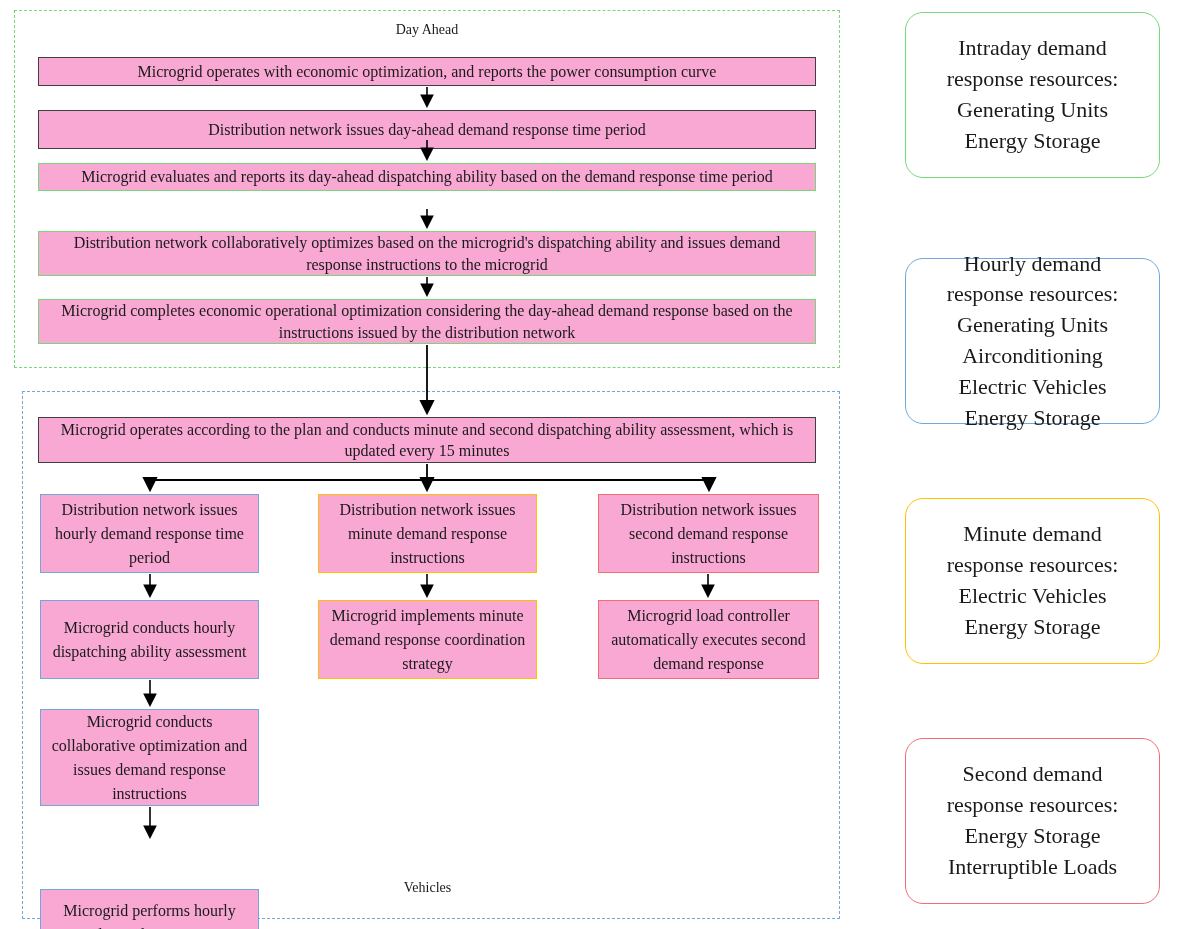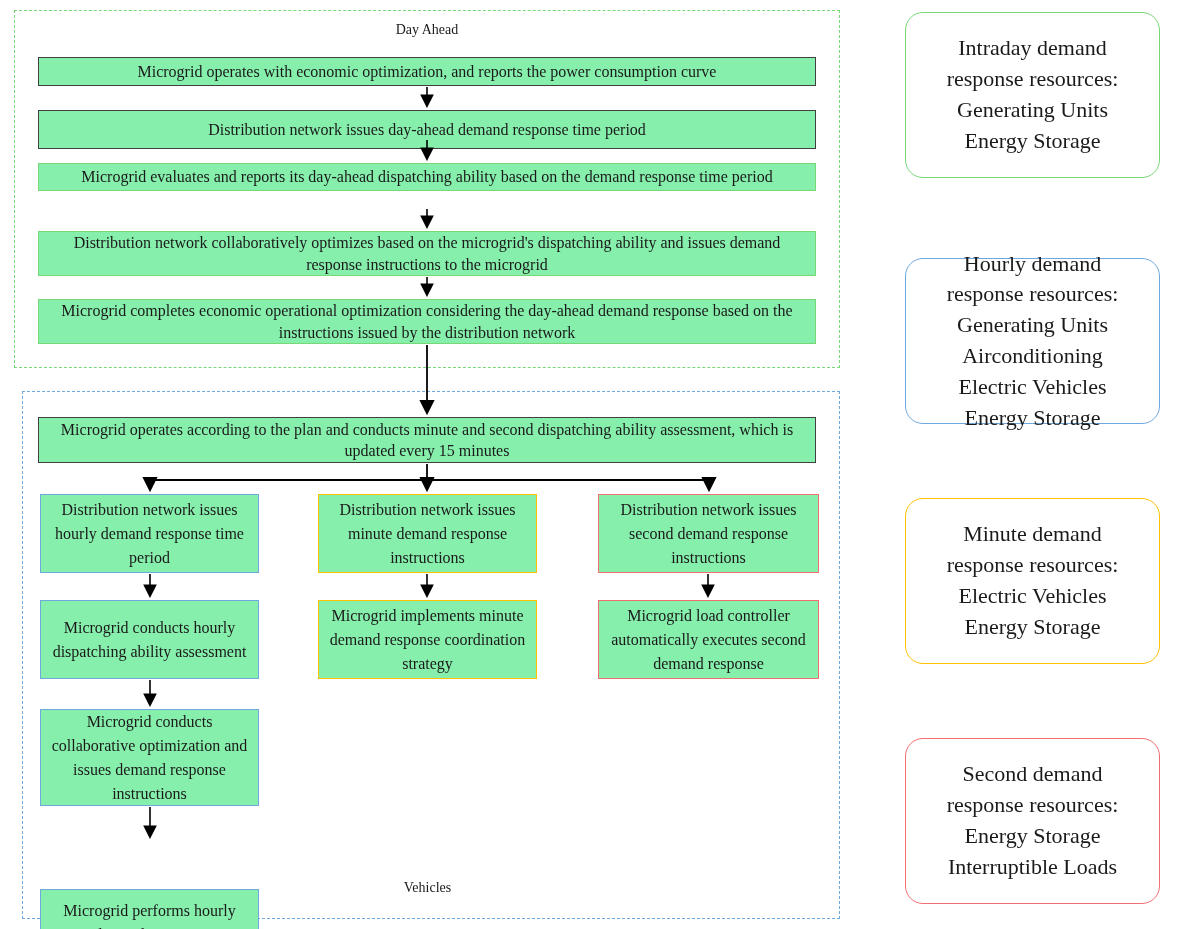--- a/index.html
+++ b/index.html
@@ -27,21 +27,21 @@
   .section-title{
     position:absolute;
     text-align:center;
     font-size:14px;
   }
   .da-title{left:14px;top:22px;width:826px;}
   .id-title{left:318px;top:880px;width:219px;}
   .fbox{
     position:absolute;
     box-sizing:border-box;
-    background:#86efac;
+    background:#f9a8d4;
     display:flex;align-items:center;justify-content:center;
     text-align:center;
     font-size:16px;line-height:1.32;
     padding:2px 8px;
   }
   .col-box{line-height:1.5;padding:2px 6px;}
   .b-black{border:1px solid #404040;}
   .b-green{border:1.5px solid var(--green,#77d877);}
   .b-blue{border:1.5px solid var(--blue,#6fa8dc);}
   .b-orange{border:1.5px solid var(--orange,#ffc000);}

